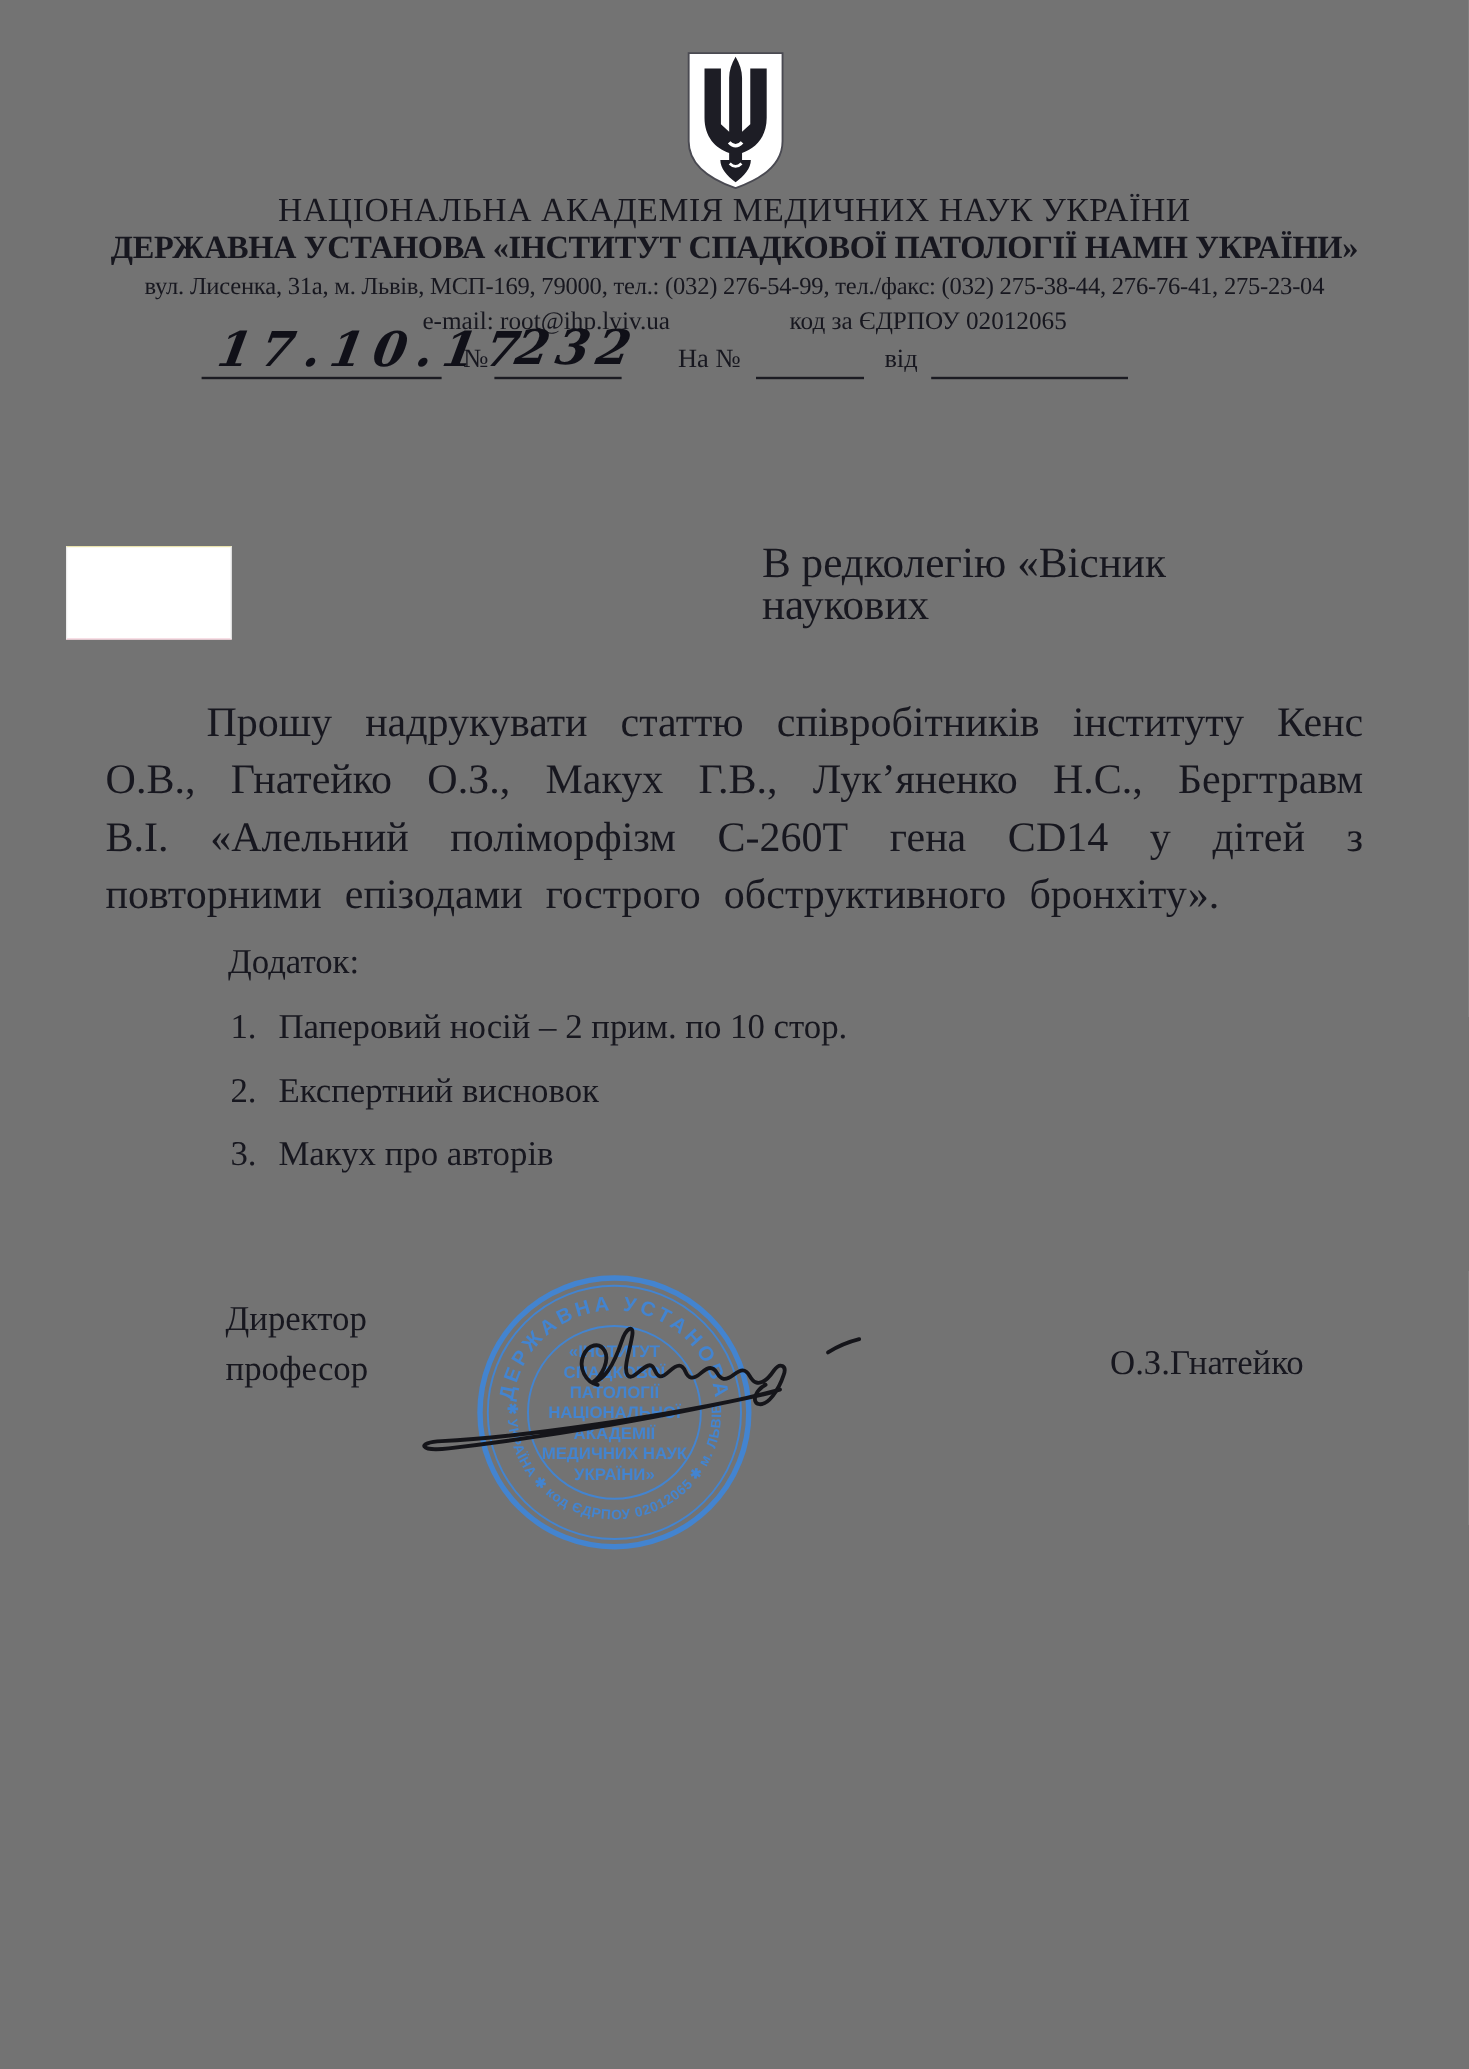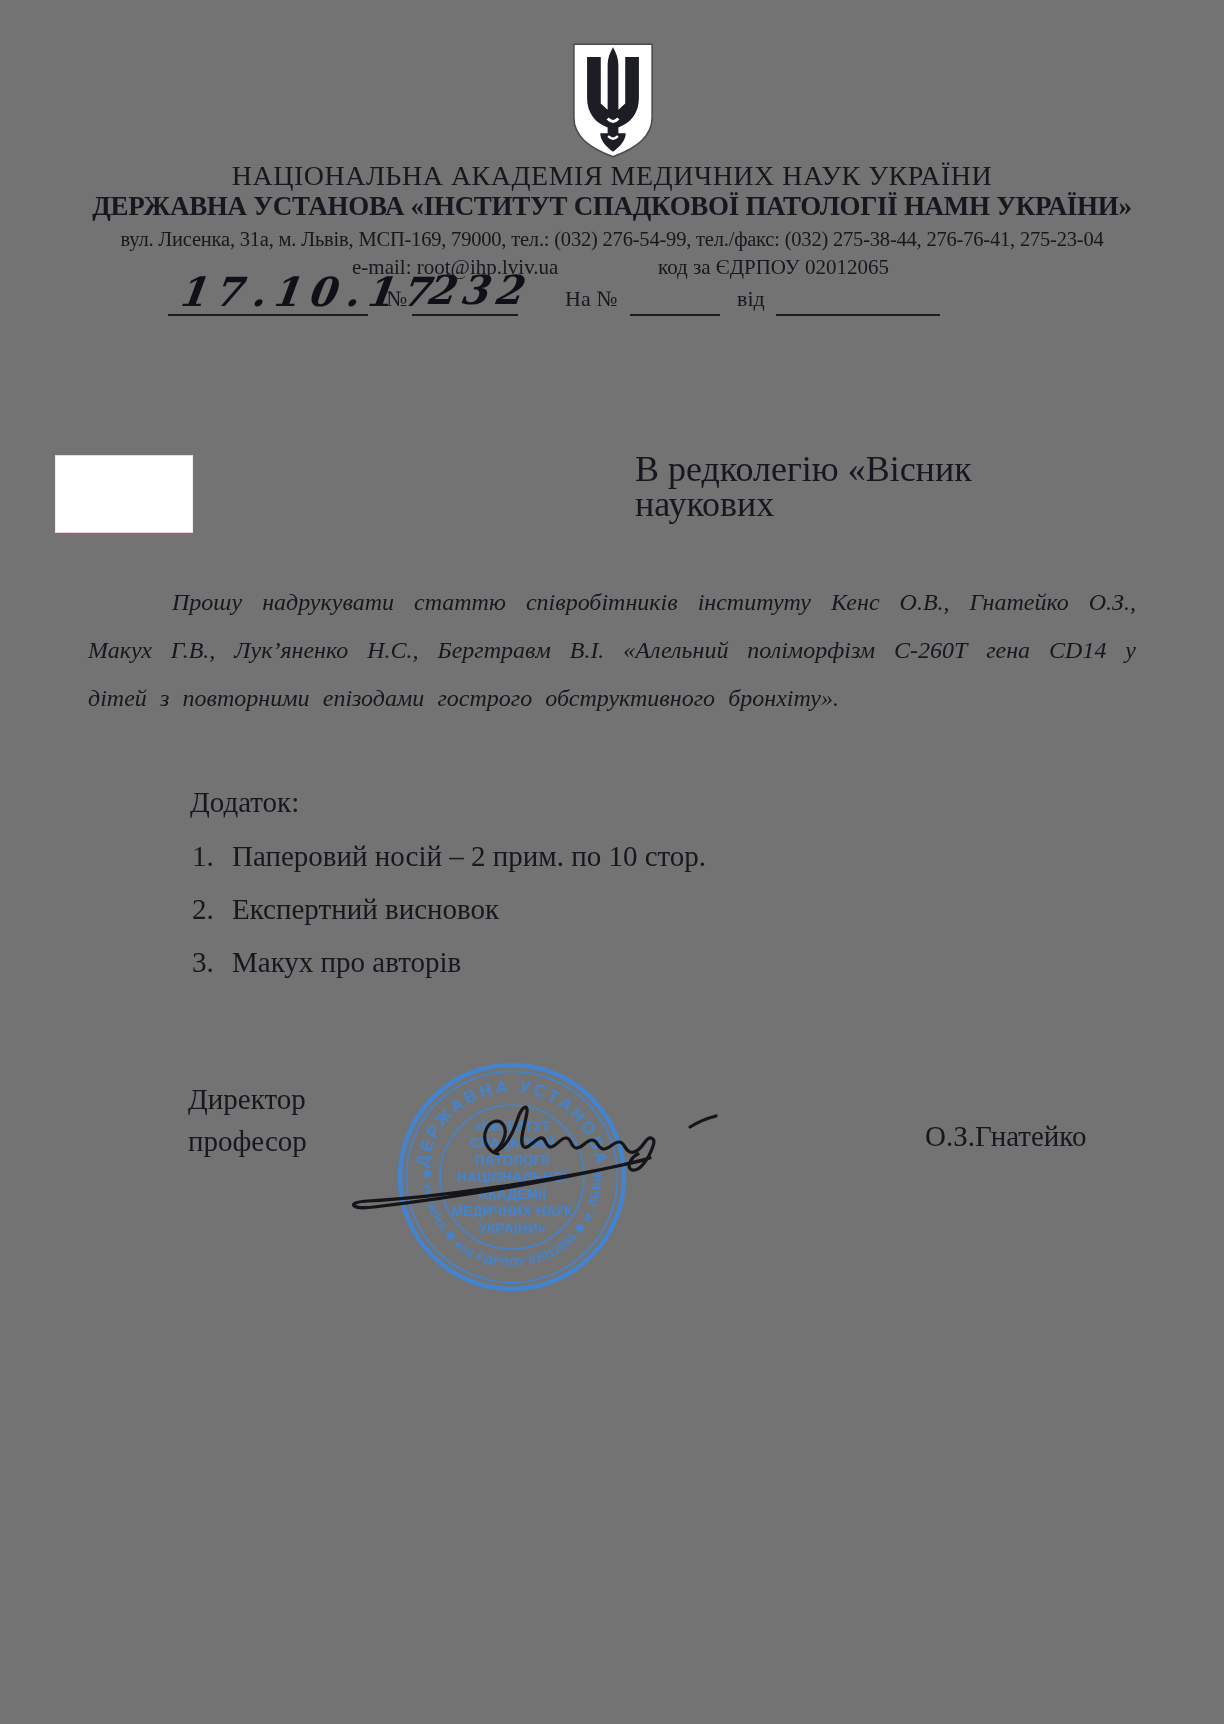--- a/index.html
+++ b/index.html
@@ -37,21 +37,21 @@
   .sticker{
     position:absolute;left:55px;top:455px;width:136px;height:76px;background:#fff;
     border-top:1px solid #e9e3ae;border-bottom:1px solid #f2c9d4;
     border-left:1px solid #ececec;border-right:1px solid #efefef;
   }
   
   .recipient{position:absolute;left:635px;top:452px;width:430px;font-size:36px;line-height:35px;}
   
   .body-par{
     position:absolute;left:88px;top:578px;width:1048px;
-    font-size:24px;line-height:48px;text-align:justify;text-indent:84px;word-spacing:.3em;font-style:italic;
+    font-size:35px;line-height:48px;text-align:justify;text-indent:84px;word-spacing:.3em;
   }
   .attach-label{position:absolute;left:190px;top:786px;font-size:29px;}
   .attach-list{position:absolute;left:192px;top:840px;font-size:29px;}
   .attach-item{display:flex;margin-bottom:20px;line-height:33px;}
   .attach-num{width:40px;flex:0 0 40px;}
   
   .sign-title{position:absolute;left:188px;top:1078px;font-size:29px;line-height:42px;}
   .sign-name{position:absolute;left:925px;top:1120px;font-size:29px;white-space:nowrap;}
   .stamp{position:absolute;left:394px;top:1059px;width:236px;height:236px;opacity:.92;}
   .stamp text{font-family:"Liberation Sans",sans-serif;font-weight:bold;}

